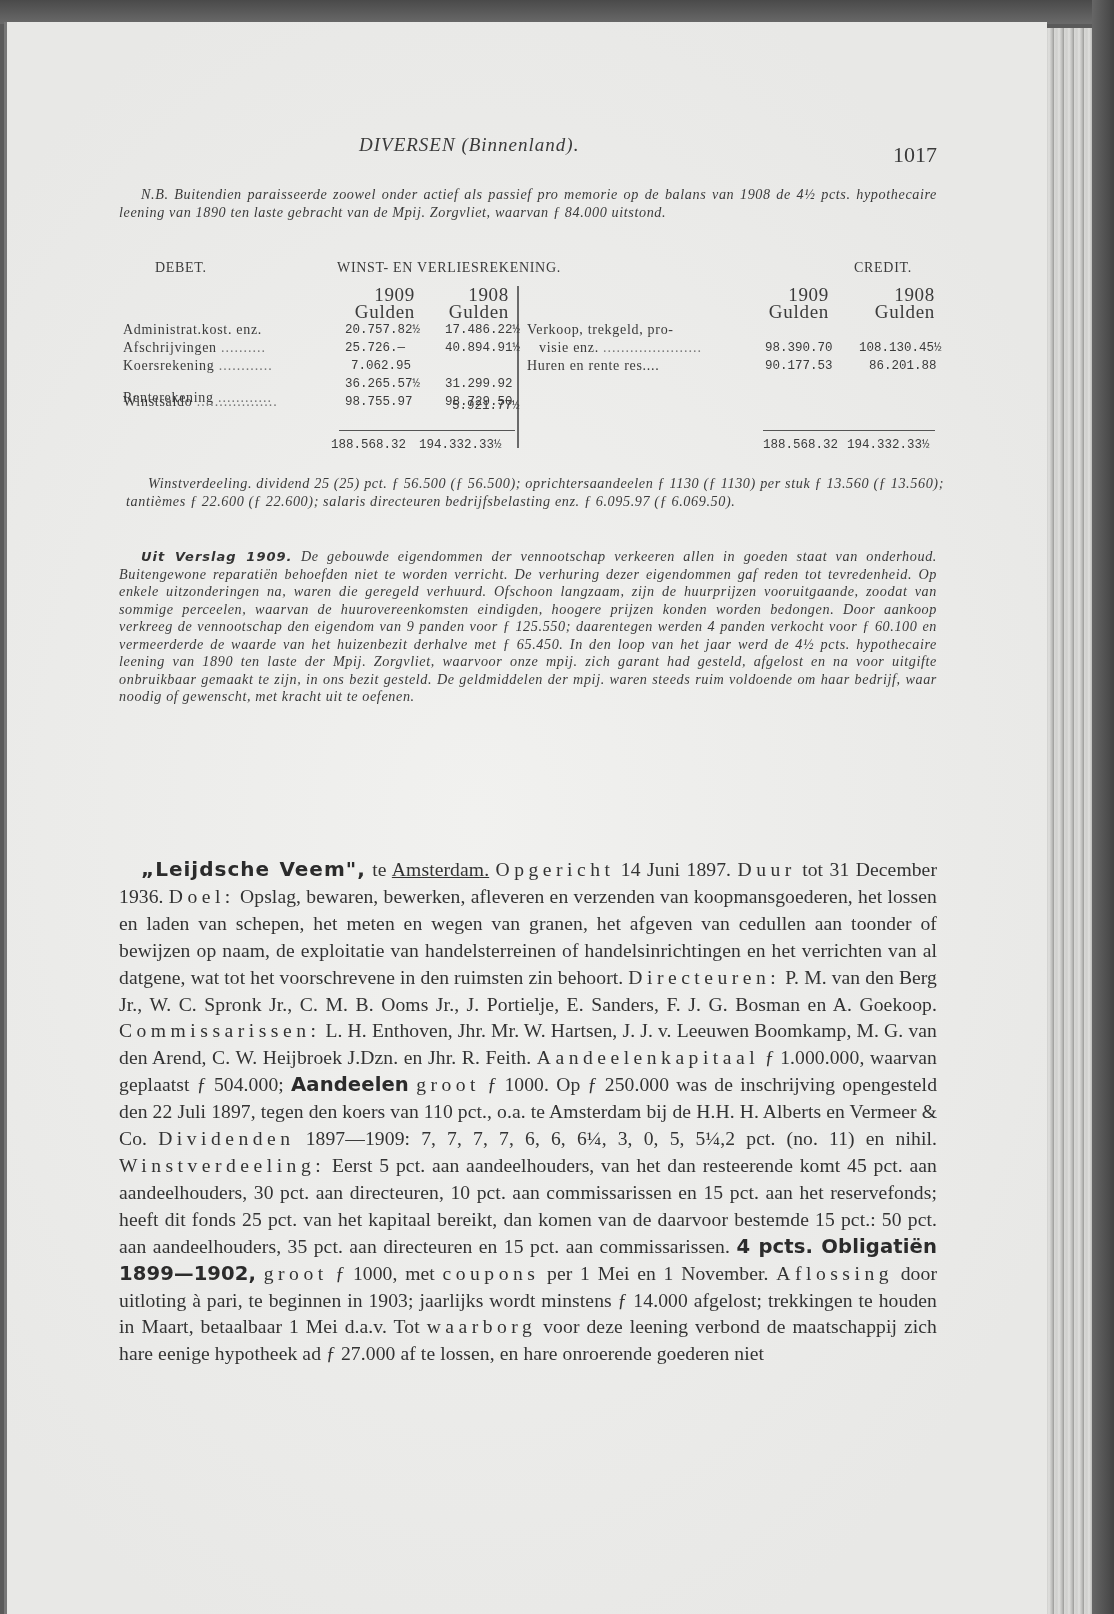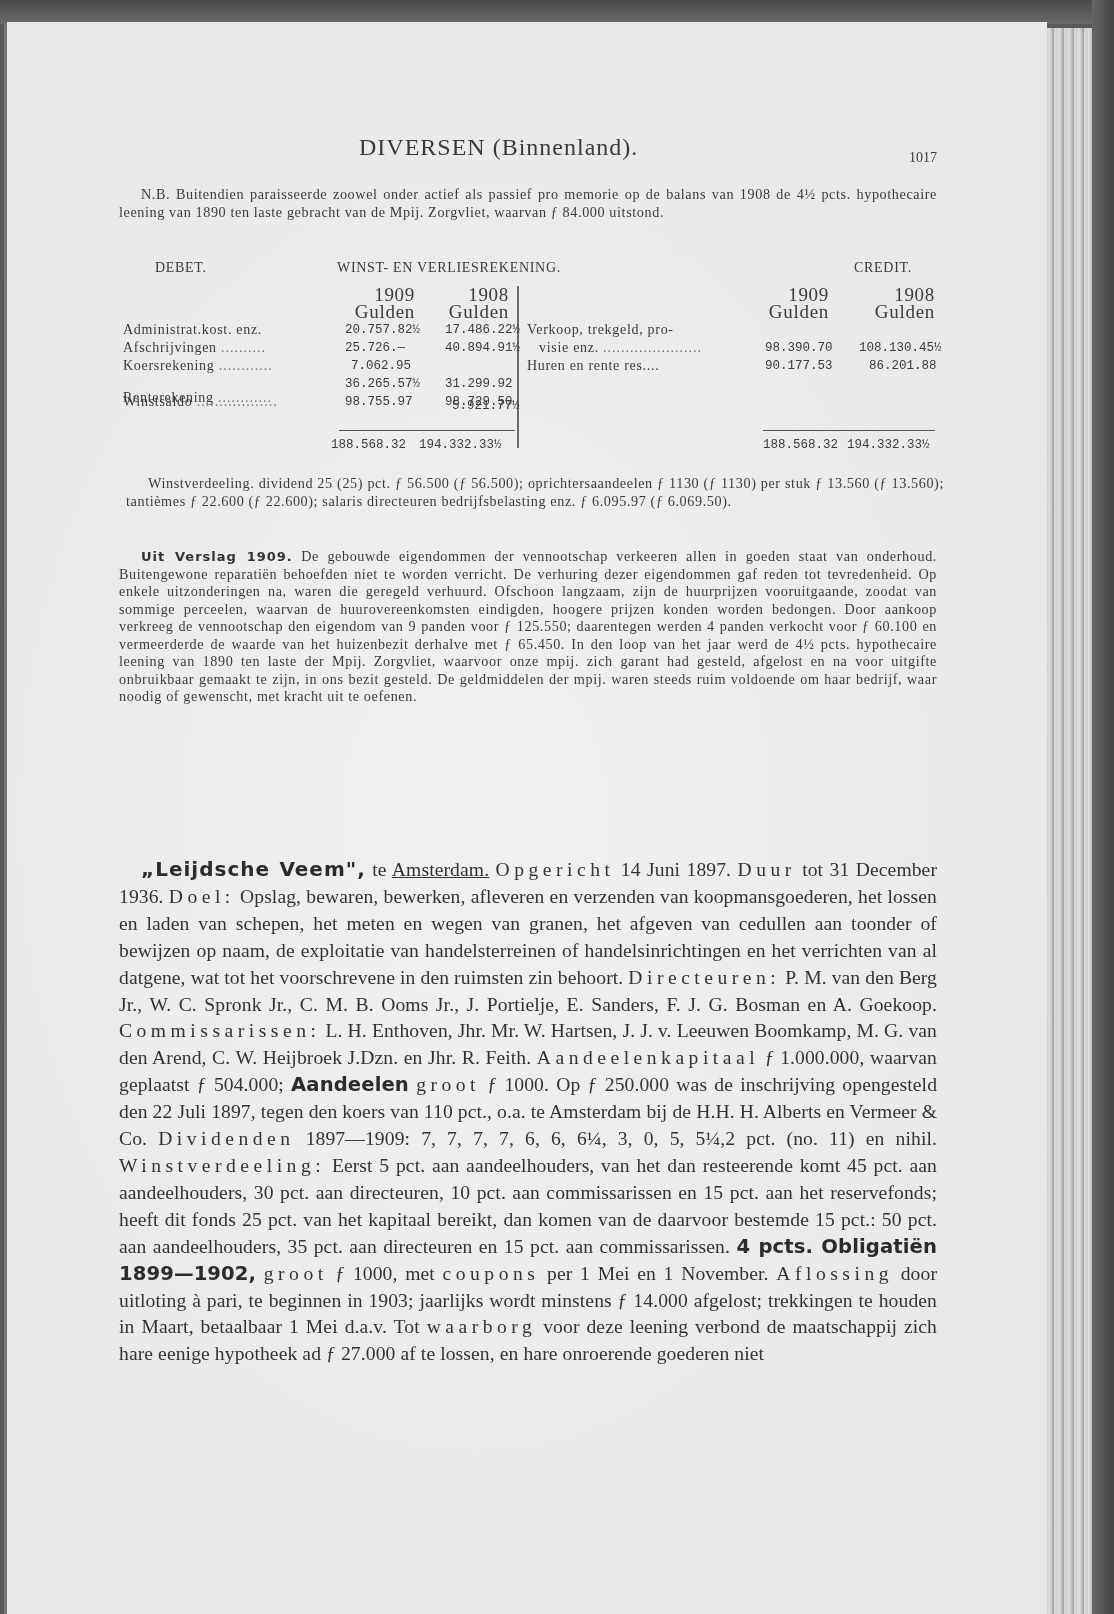--- a/index.html
+++ b/index.html
@@ -20,24 +20,24 @@
   .page-stack {
     position: absolute; left: 1044px; top: 28px; width: 70px; height: 1586px;
     background: repeating-linear-gradient(90deg, #d8d8d6 0px, #cfcfcd 3px, #e0e0de 5px, #bdbdbb 8px, #9a9a98 10px);
   }
   .spine { position: absolute; left: 1092px; top: 0; width: 22px; height: 1614px;
     background: linear-gradient(90deg, #666, #444); }
 
   .content { position: absolute; left: 112px; top: 0; width: 818px; }
 
   .running-head { position: absolute; top: 112px; left: 0; width: 818px; height: 24px; }
-  .running-title { position: absolute; left: 240px; top: 0; font-size: 24px; letter-spacing: 1px; color: #3a3a3a; }
-  .page-number { position: absolute; right: 0; top: 16px; font-size: 14px; color: #3a3a3a; text-align: right; }
+  .running-title { position: absolute; left: 240px; top: 0; font-style: italic; font-size: 19px; letter-spacing: 1px; color: #3a3a3a; }
+  .page-number { position: absolute; right: 0; top: 8px; font-size: 22px; color: #3a3a3a; text-align: right; }
 
-  .small { font-size: 14.2px; line-height: 17.5px; letter-spacing: 0.6px; text-align: justify; color: #3b3b3b; }
+  .small { font-size: 14.2px; line-height: 17.5px; letter-spacing: 0.6px; text-align: justify; color: #3b3b3b; font-style: italic; }
   .nb { position: absolute; top: 164px; left: 0; width: 818px; text-indent: 22px; }
 
   
   .acct { position: absolute; top: 238px; left: 0; width: 818px; height: 200px; font-size: 14px; color: #3b3b3b; letter-spacing: 0.7px; }
   .acct .hdr { position: absolute; top: 0; }
   .acct .debet { left: 36px; }
   .acct .title { left: 218px; }
   .acct .credit { left: 735px; }
   .acct .divider { position: absolute; left: 398px; top: 26px; width: 2px; height: 162px; background: #6a6a6a; }
   .acct .col { position: absolute; text-align: right; font-size: 19px; line-height: 17px; }

